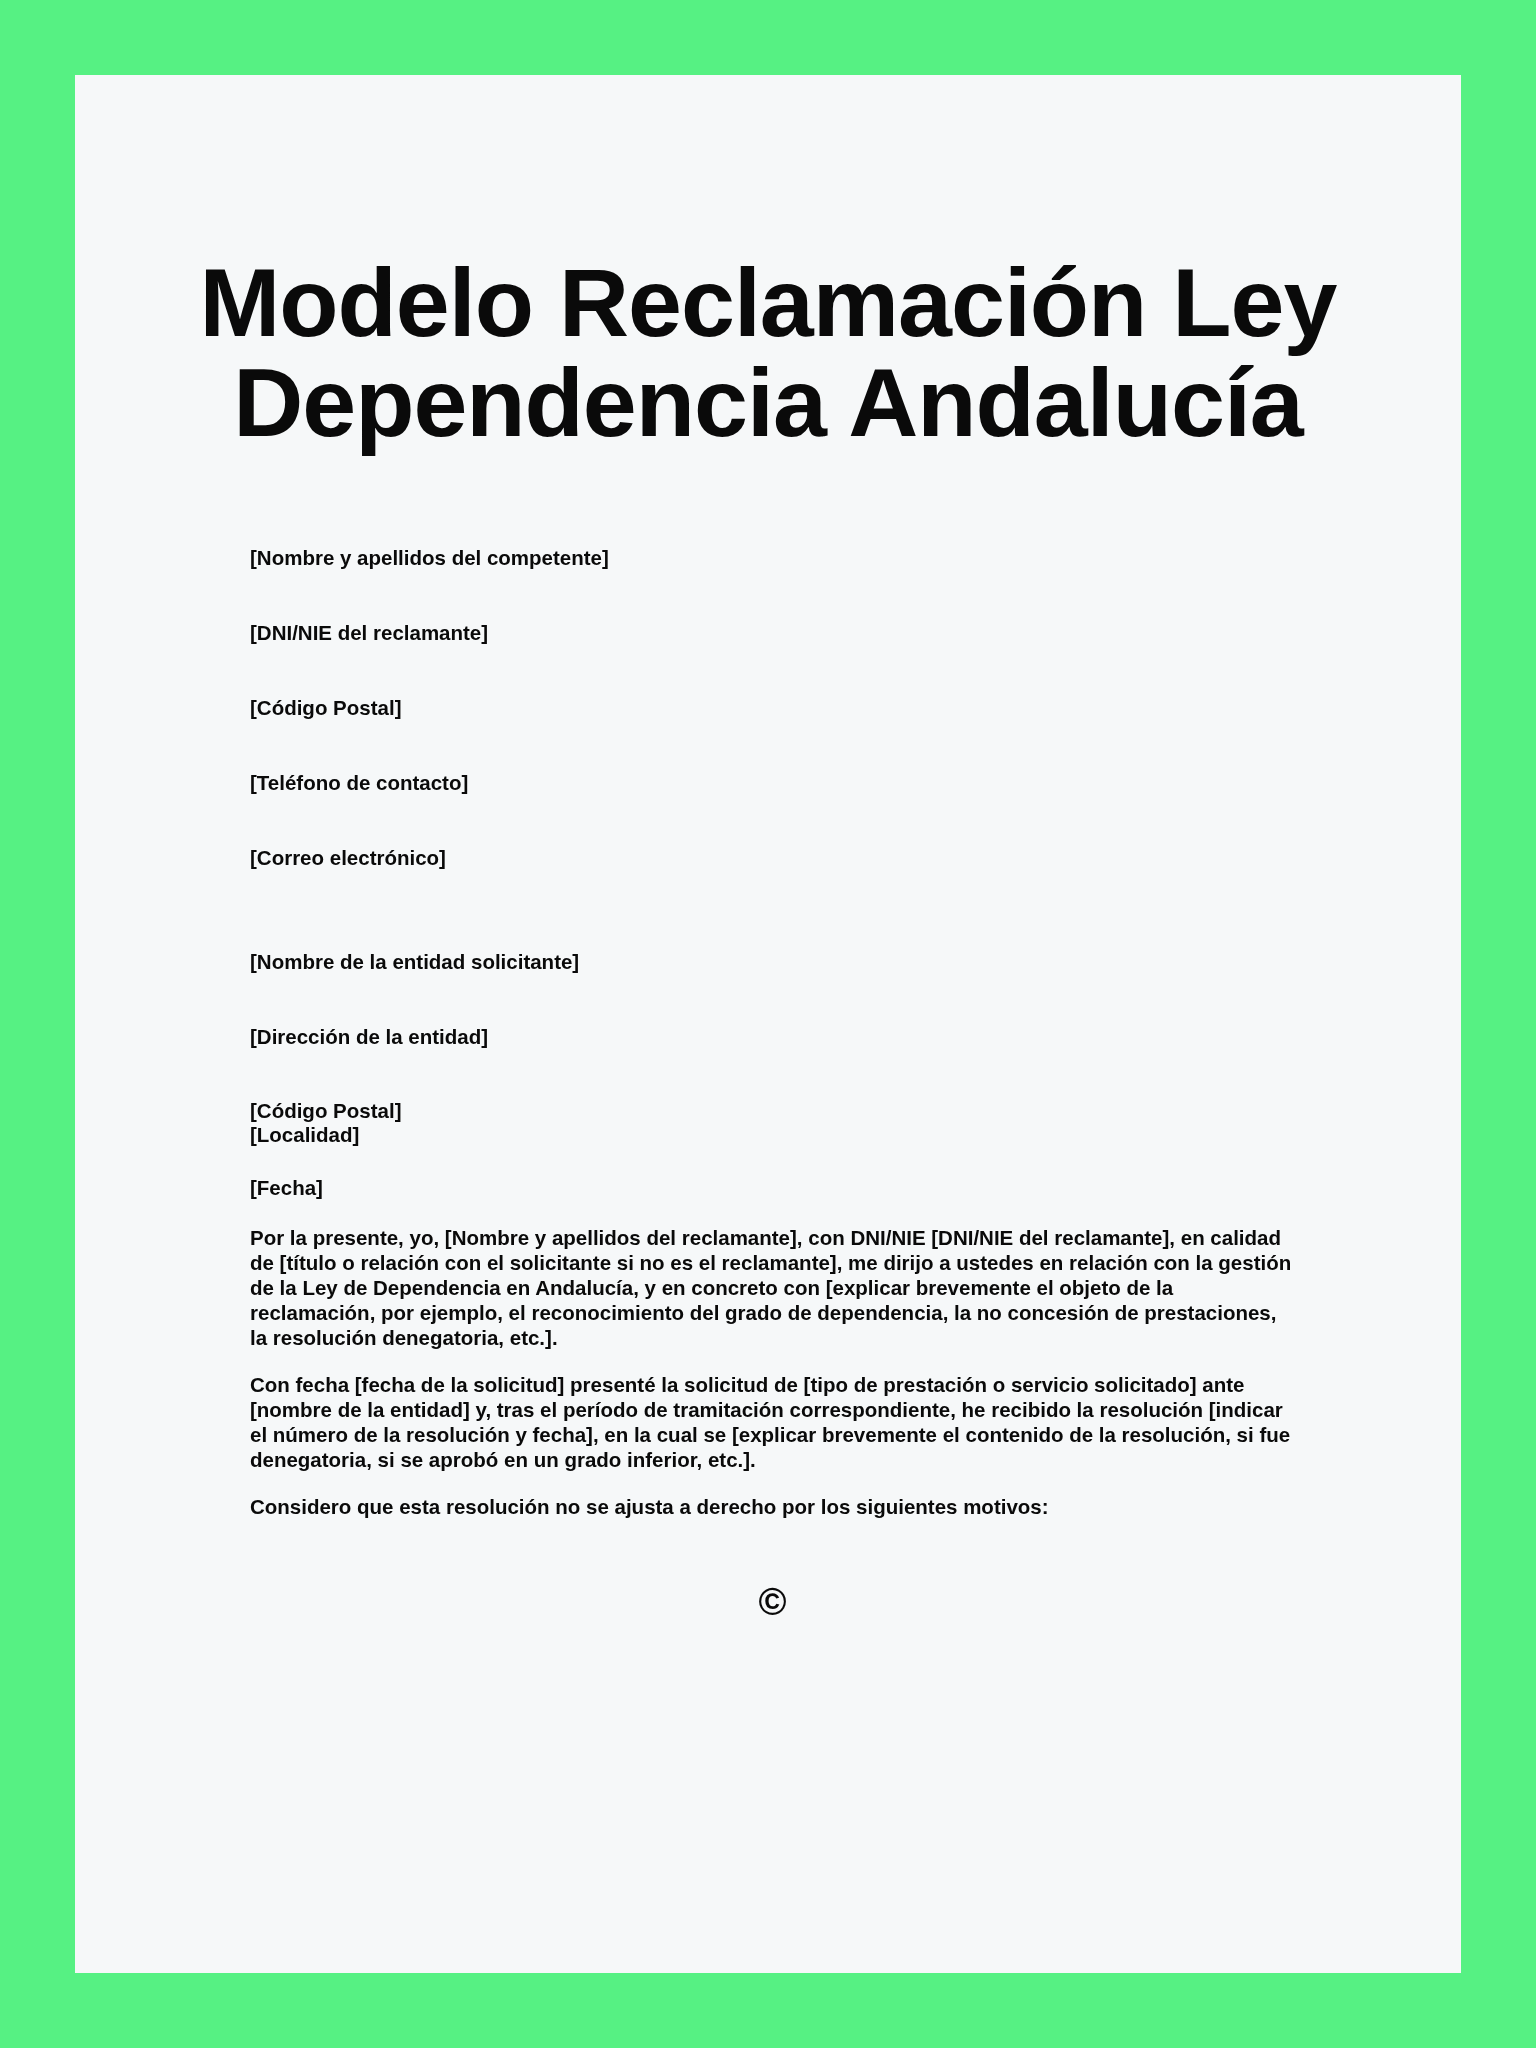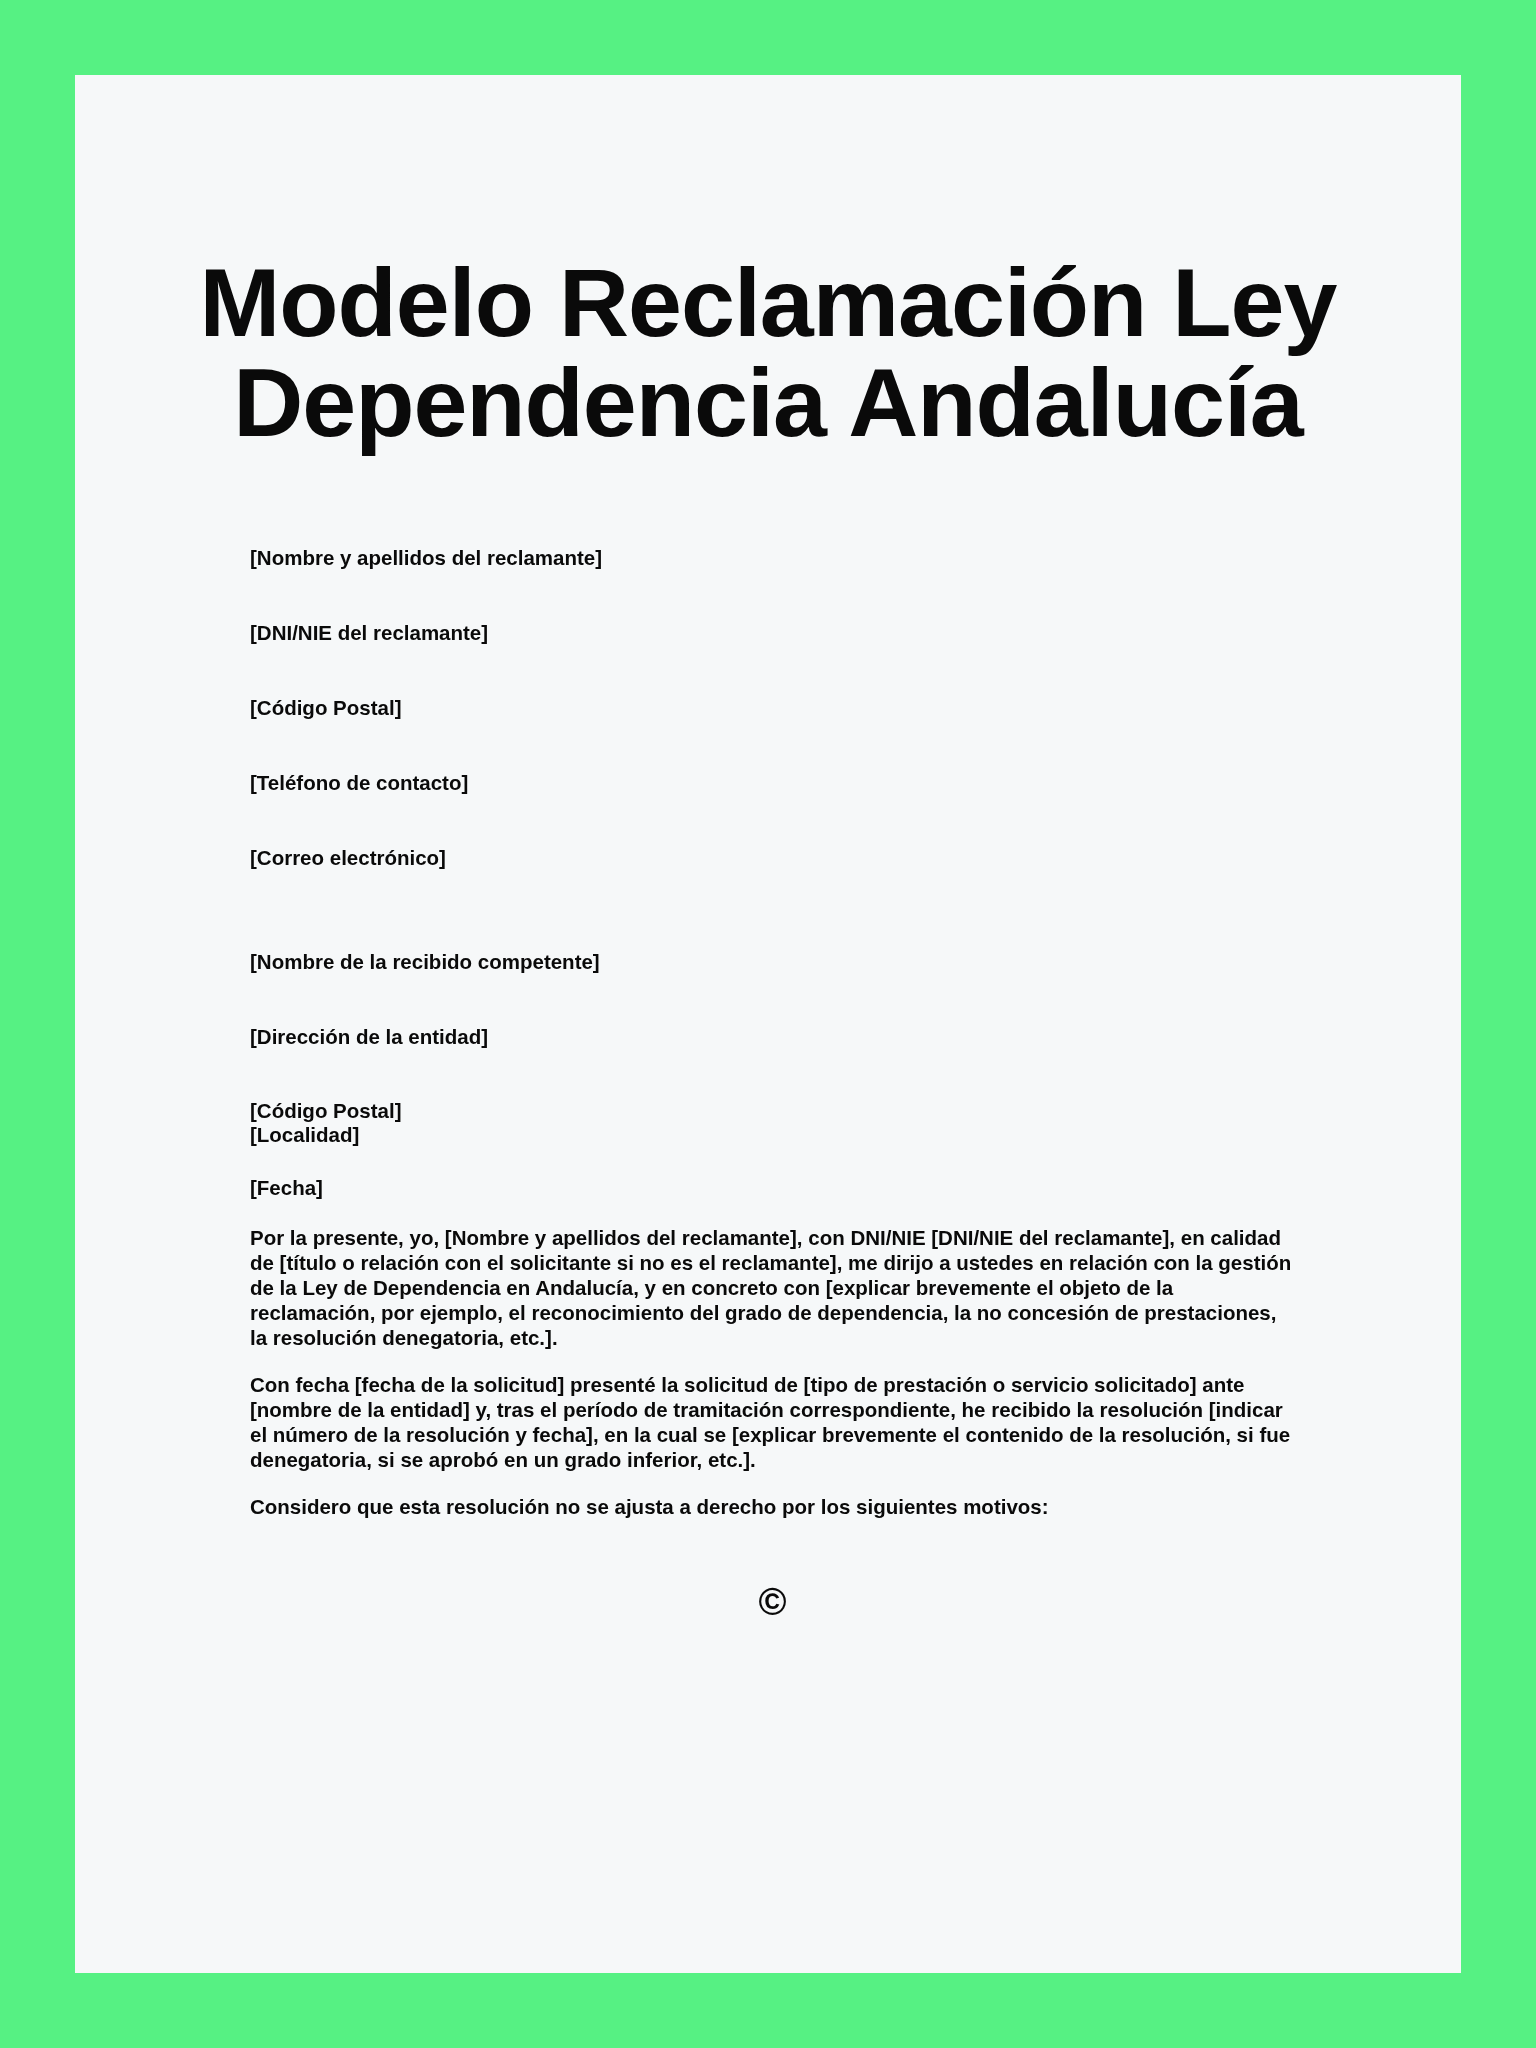--- a/index.html
+++ b/index.html
@@ -59,27 +59,27 @@
 </head>
 <body>
 
 <div class="canvas">
   <div class="page">
 
     <h1 class="title">Modelo Reclamación Ley Dependencia Andalucía</h1>
 
     <div class="content">
 
-      <p class="field">[Nombre y apellidos del reclamante]</p>
+      <p class="field">[Nombre y apellidos del competente]</p>
       <p class="field">[DNI/NIE del reclamante]</p>
       <p class="field">[Código Postal]</p>
       <p class="field">[Teléfono de contacto]</p>
       <p class="field gap-after">[Correo electrónico]</p>
 
-      <p class="field">[Nombre de la recibido competente]</p>
+      <p class="field">[Nombre de la entidad solicitante]</p>
       <p class="field">[Dirección de la entidad]</p>
 
       <p class="field postal">
         <span>[Código Postal]</span>
         <span>[Localidad]</span>
       </p>
 
       <p class="field tight">[Fecha]</p>
 
 

